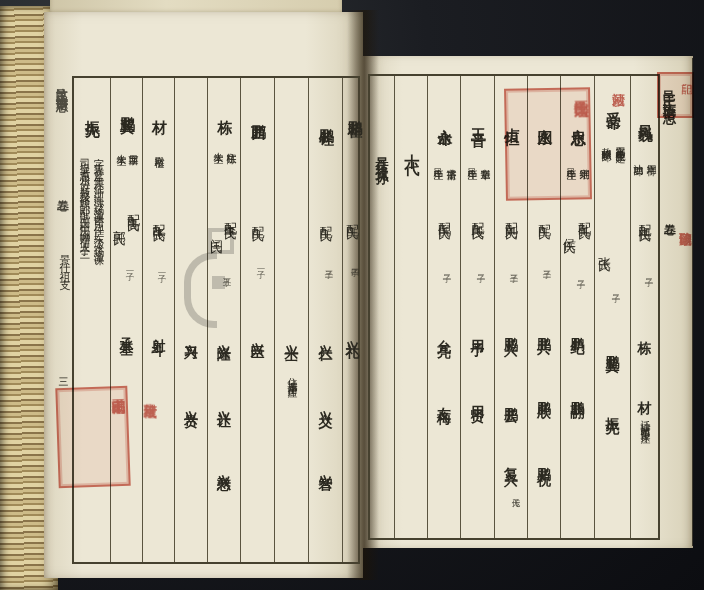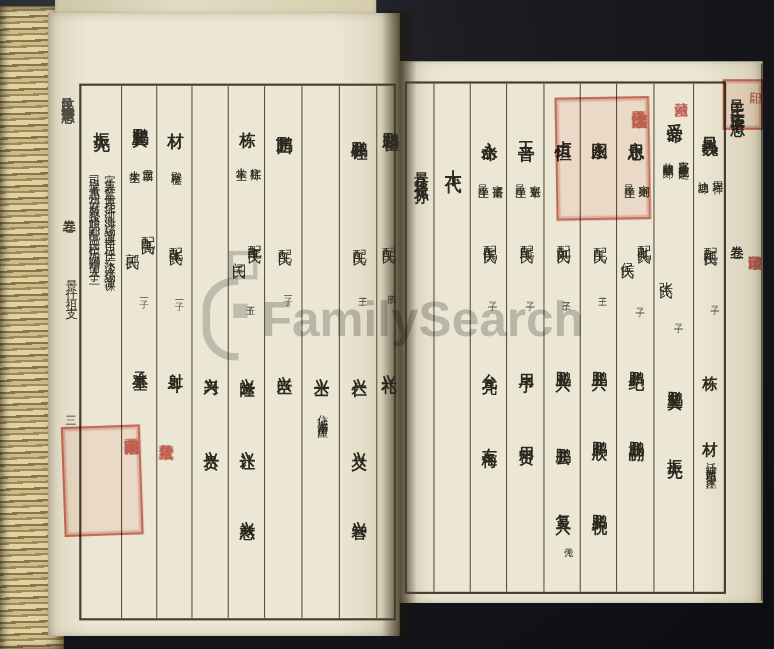--- a/index.html
+++ b/index.html
@@ -214,21 +214,20 @@
       </div>
       <div class="col" style="left: 0px; width: 24px;">
         <span class="vt header" style="top: 70px; left: 50%; transform: translateX(-50%);">景仕祖元孙</span>
       </div>
     </div>
 
   <div id="watermark">
     <span class="wm-sq1"></span>
     <span class="wm-arc"></span>
     <span class="wm-sq2"></span>
-    <span id="wm-text">FamilySearch</span>
   </div>
 <div class="seal bordered" style="left: 505px; top: 88px; width: 82px; height: 108px; transform: rotate(-1deg);">
       <div class="inner" style="font-size: 15px;">汶邑王氏族谱之印</div>
     </div>
     <div class="seal" style="left: 587px; top: 83px; width: 38px; height: 64px; transform: rotate(0deg);">
       <div class="inner" style="font-size: 13px;">沙河站藏</div>
     </div>
     <div class="seal" style="left: 656px; top: 222px; width: 36px; height: 94px; transform: rotate(0deg);">
       <div class="inner" style="font-size: 13px;">族谱印记珍藏</div>
     </div>

